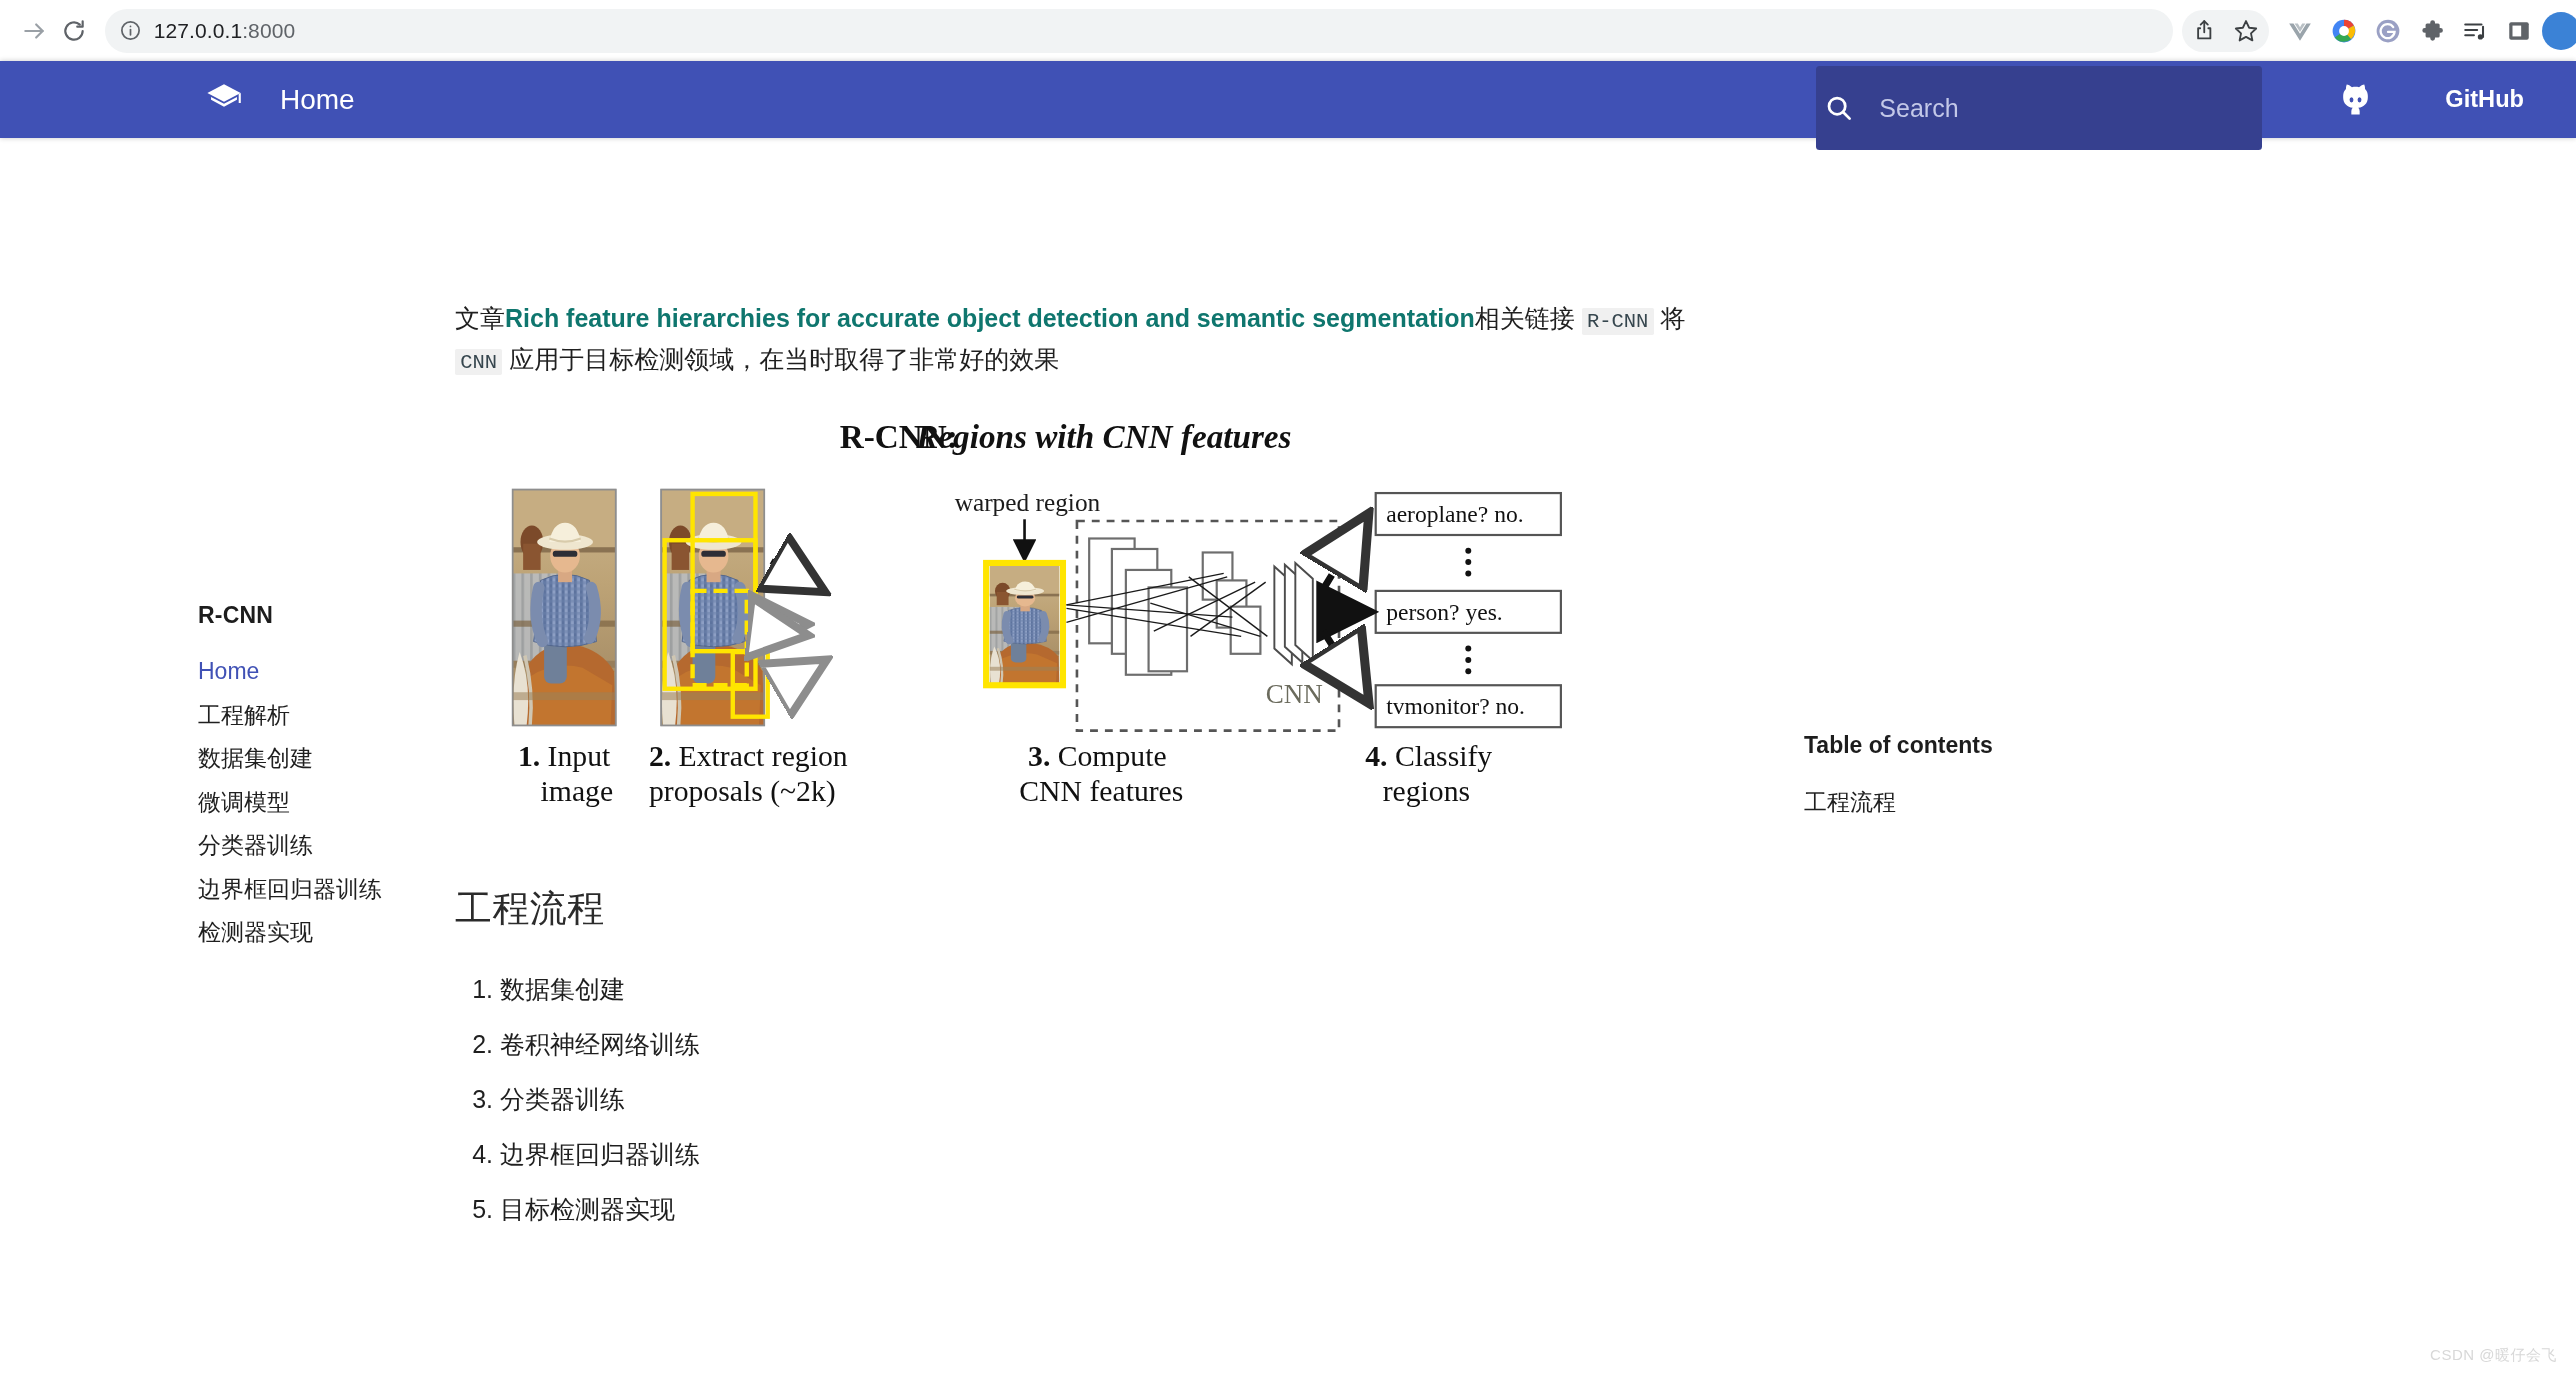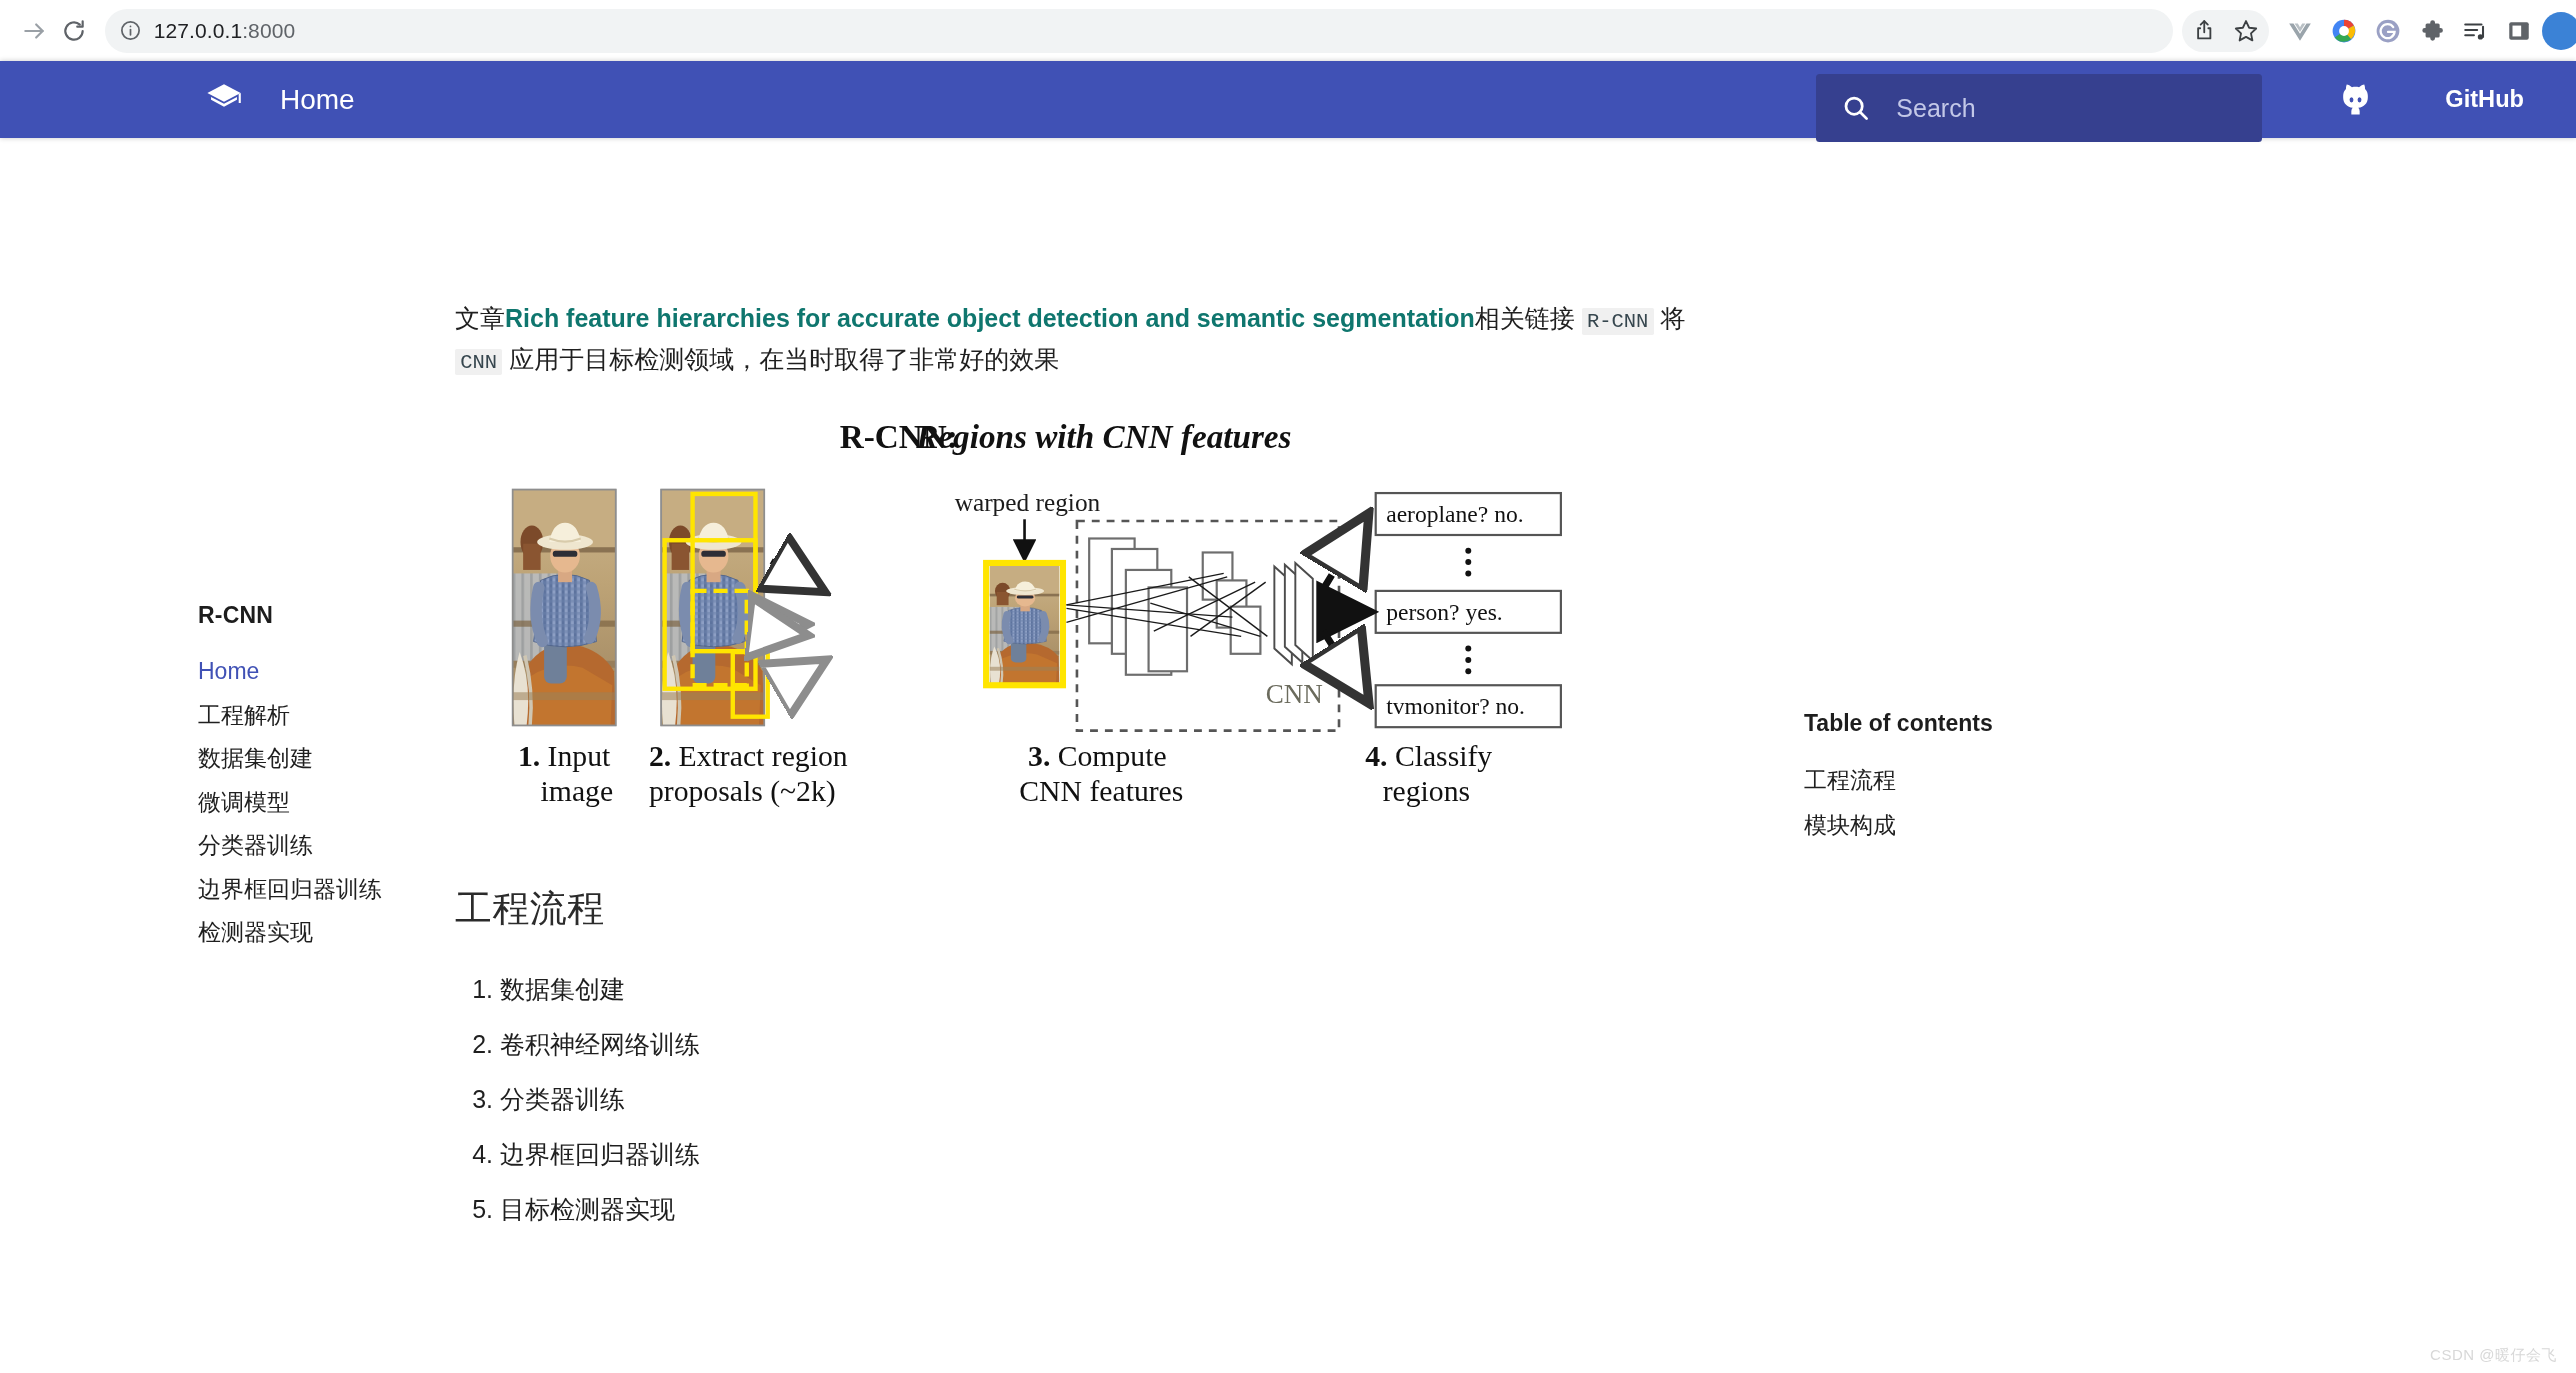--- a/index.html
+++ b/index.html
@@ -121,26 +121,26 @@
     color: #ffffff;
     font-size: 28px;
     margin-left: 35px;
     white-space: nowrap;
     flex: 0 0 auto;
   }
   .hdr-spacer { flex: 1 1 auto; }
 
   .search-box {
     width: 446px;
-    height: 68px;
+    height: 84px;
     background: #36408f;
     border-radius: 3.5px;
     display: flex;
     align-items: center;
-    padding: 0 25px;
+    padding: 0 8px;
     box-sizing: border-box;
     flex: 0 0 auto;
     margin-top: 17px;
   }
   .search-icon { flex: 0 0 auto; margin-right: 23px; display: flex; }
   .search-input {
     background: transparent;
     border: none;
     outline: none;
     color: #ffffff;
@@ -623,18 +623,17 @@
       <li>卷积神经网络训练</li>
       <li>分类器训练</li>
       <li>边界框回归器训练</li>
       <li>目标检测器实现</li>
     </ol>
   </main>
 
   <aside class="toc">
     <div class="toc-title">Table of contents</div>
     <a class="toc-item" href="#">工程流程</a>
-    <a class="toc-item" href="#">模块构成</a>
   </aside>
 
   <div class="watermark">CSDN @暖仔会飞</div>
 </div>
 
 
 </body></html>

